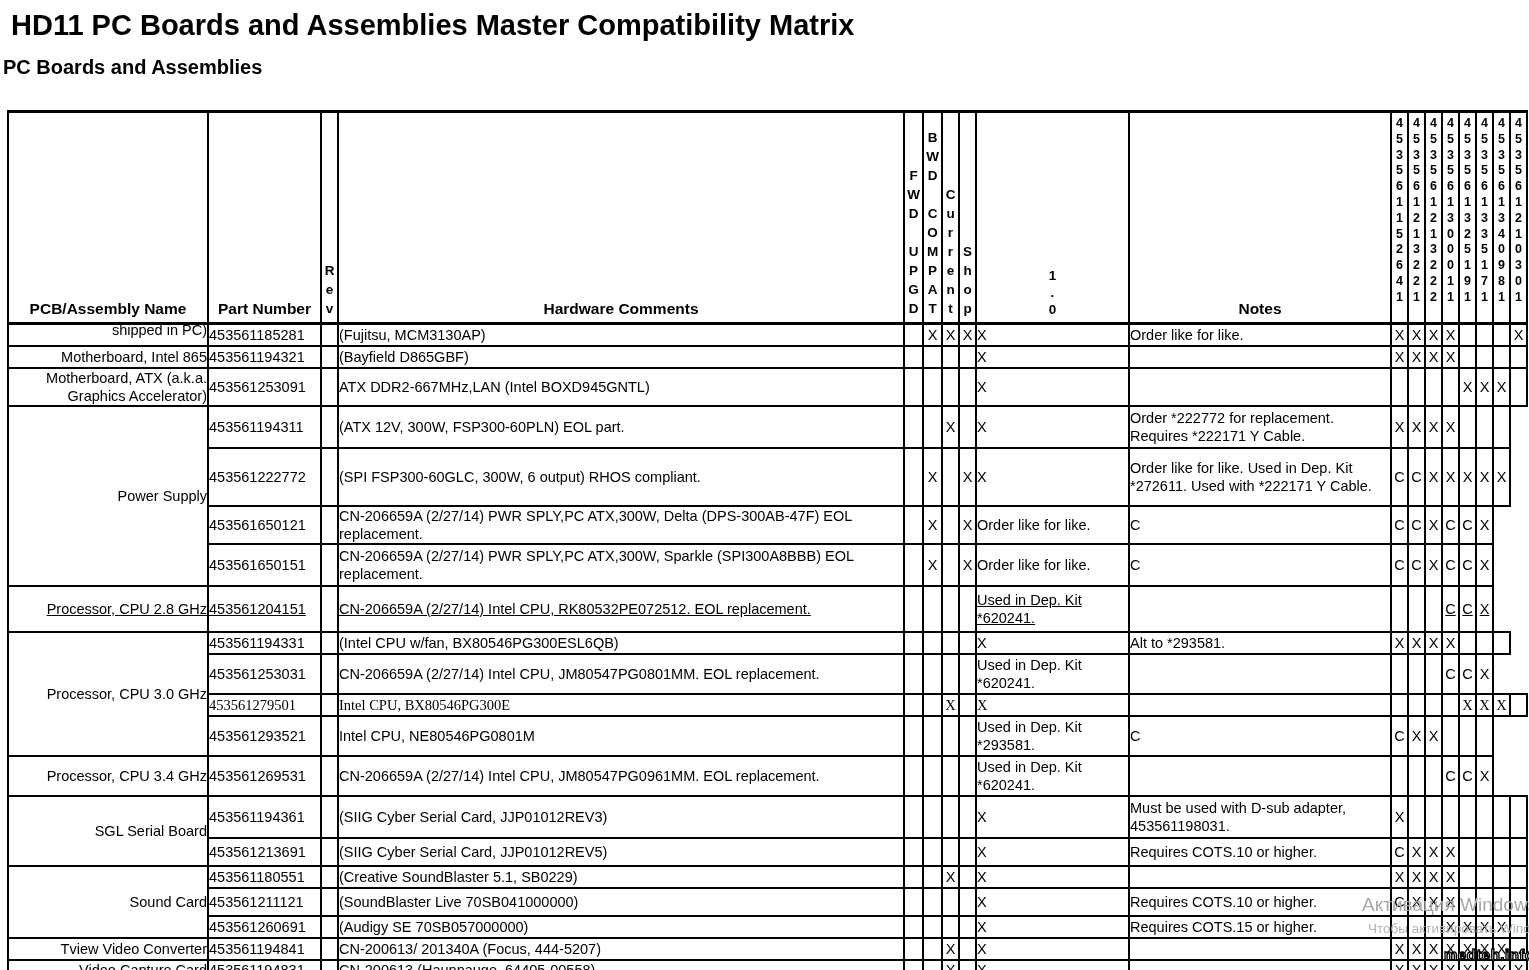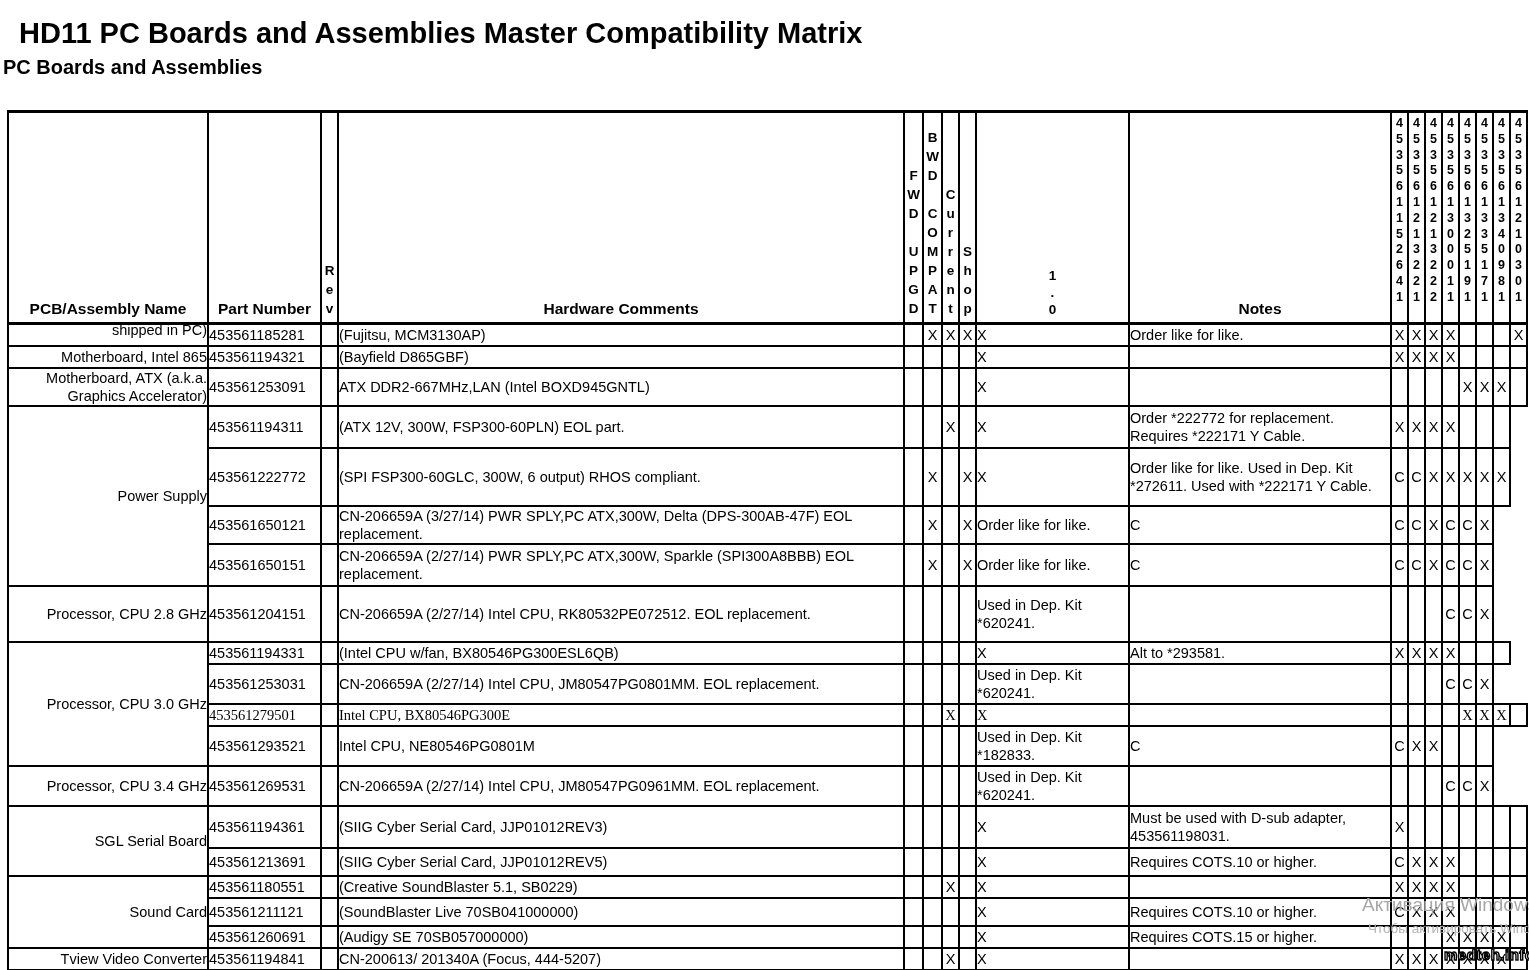--- a/index.html
+++ b/index.html
@@ -1,21 +1,21 @@
 <!DOCTYPE html>
 <html><head>
 <meta charset="utf-8">
 <style>
   html,body{margin:0;padding:0;}
   body{
     width:1529px;height:970px;position:relative;overflow:hidden;
     background:#fff;color:#000;
     font-family:"Liberation Sans", sans-serif;
   }
-  .title{position:absolute;left:3px;top:1px;margin:16px;font-size:29px;font-weight:bold;white-space:nowrap;}
+  .title{position:absolute;left:3px;top:1px;margin:8px;font-size:29px;font-weight:bold;white-space:nowrap;}
   .subtitle{position:absolute;left:3px;top:56px;margin:0;font-size:20px;font-weight:bold;white-space:nowrap;}
 
   table#matrix{
     position:absolute;left:7px;top:110px;
     border-collapse:collapse;table-layout:fixed;width:1519px;
   }
   #matrix th,#matrix td{border:2px solid #000;padding:0;overflow:hidden;}
   #matrix th{
     vertical-align:bottom;text-align:center;font-size:15.5px;font-weight:bold;
     padding-bottom:4px;border-top:3px solid #000;border-bottom:3px solid #000;
@@ -342,21 +342,21 @@
         <td class="c-num">X</td>
         <td class="c-num">X</td>
         <td class="c-num">X</td>
         <td class="c-num">X</td>
         <td class="c-num">X</td>
         <td class="c-num nob"></td>
       </tr>
       <tr style="height: 24px;">
         <td class="c-part">453561650121</td>
         <td class="c-rev"></td>
-        <td class="c-com">CN-206659A (3/27/14) PWR SPLY,PC ATX,300W, Delta (DPS-300AB-47F) EOL replacement.</td>
+        <td class="c-com">CN-206659A (2/27/14) PWR SPLY,PC ATX,300W, Delta (DPS-300AB-47F) EOL replacement.</td>
         <td class="c-flag"></td>
         <td class="c-flag">X</td>
         <td class="c-flag"></td>
         <td class="c-flag">X</td>
         <td class="c-v10">Order like for like.</td>
         <td class="c-notes">C</td>
         <td class="c-num">C</td>
         <td class="c-num">C</td>
         <td class="c-num">X</td>
         <td class="c-num">C</td>
@@ -377,21 +377,21 @@
         <td class="c-notes">C</td>
         <td class="c-num">C</td>
         <td class="c-num">C</td>
         <td class="c-num">X</td>
         <td class="c-num">C</td>
         <td class="c-num">C</td>
         <td class="c-num">X</td>
         <td class="c-num nob"></td>
         <td class="c-num nob"></td>
       </tr>
-      <tr class="thick" style="height: 56px;">
+      <tr class="thick" style="height: 46px; text-decoration: underline;">
         <td class="c-name" rowspan="1"><span>Processor, CPU 2.8 GHz</span></td>
         <td class="c-part">453561204151</td>
         <td class="c-rev"></td>
         <td class="c-com">CN-206659A (2/27/14) Intel CPU, RK80532PE072512. EOL replacement.</td>
         <td class="c-flag"></td>
         <td class="c-flag"></td>
         <td class="c-flag"></td>
         <td class="c-flag"></td>
         <td class="c-v10">Used in Dep. Kit *620241.</td>
         <td class="c-notes"></td>
@@ -463,21 +463,21 @@
         <td class="c-num"></td>
       </tr>
       <tr style="height: 40px;">
         <td class="c-part">453561293521</td>
         <td class="c-rev"></td>
         <td class="c-com">Intel CPU, NE80546PG0801M</td>
         <td class="c-flag"></td>
         <td class="c-flag"></td>
         <td class="c-flag"></td>
         <td class="c-flag"></td>
-        <td class="c-v10">Used in Dep. Kit *182833.</td>
+        <td class="c-v10">Used in Dep. Kit *293581.</td>
         <td class="c-notes">C</td>
         <td class="c-num">C</td>
         <td class="c-num">X</td>
         <td class="c-num">X</td>
         <td class="c-num"></td>
         <td class="c-num"></td>
         <td class="c-num"></td>
         <td class="c-num nob"></td>
         <td class="c-num nob"></td>
       </tr>

